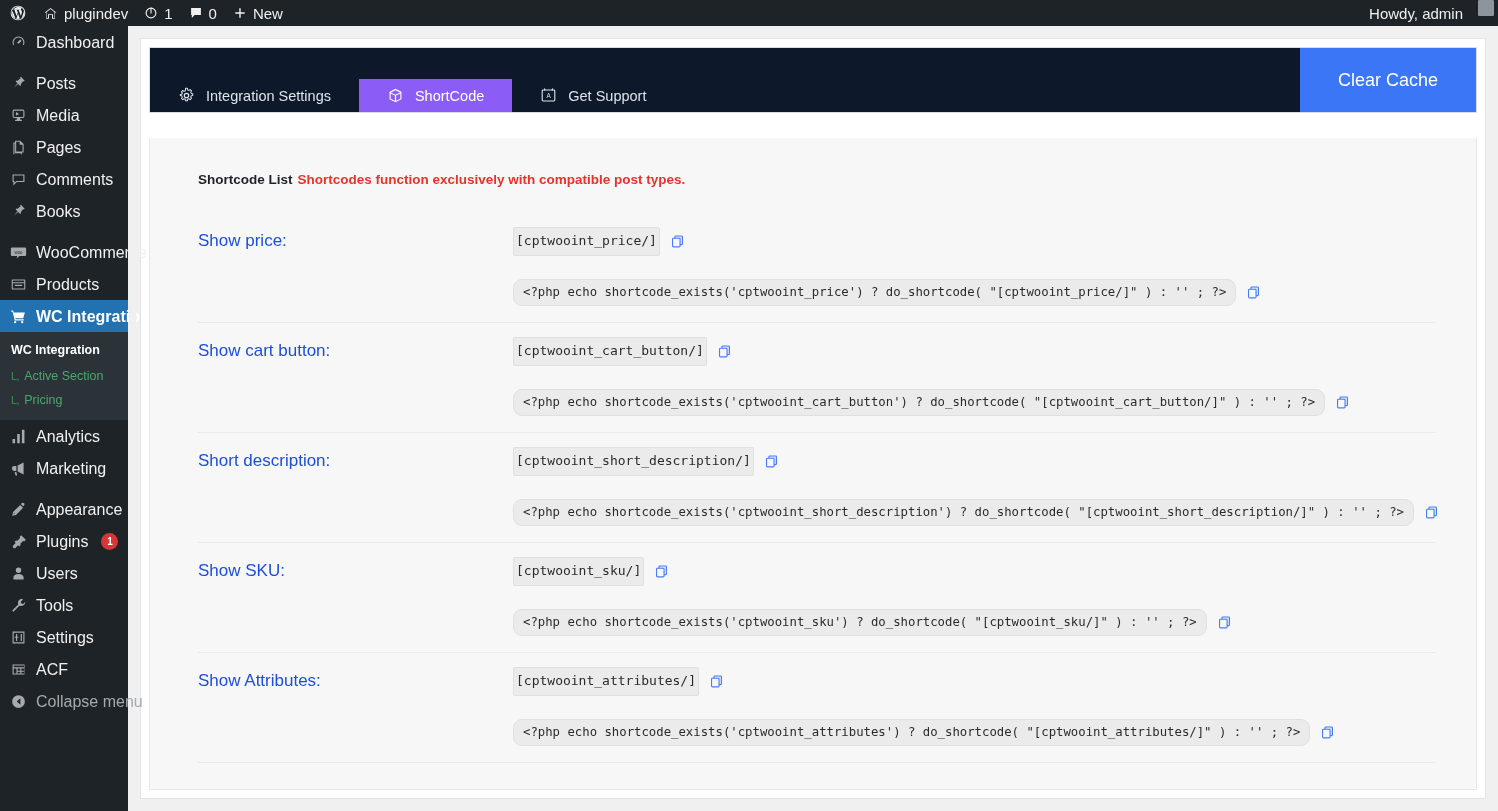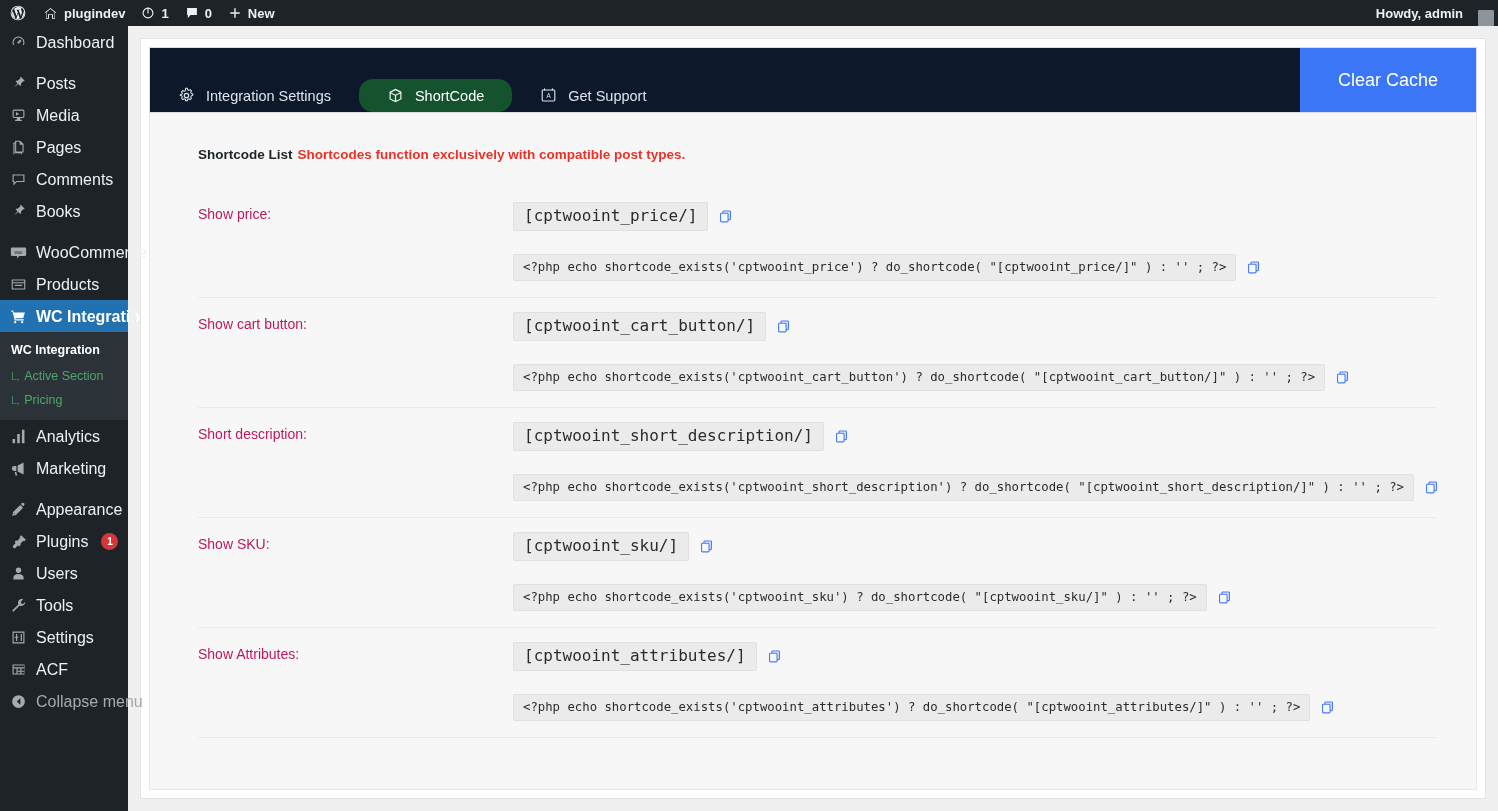--- a/index.html
+++ b/index.html
@@ -7,31 +7,31 @@
     width: 1498px; height: 811px;
     font-family: "Liberation Sans", sans-serif;
     background: #f0f0f1; overflow: hidden;
   }
   body { display: flex; flex-direction: column; }
 
   
   .adminbar {
     height: 26px; background: #1d2327; color: #f0f0f1;
     display: flex; align-items: center; flex: 0 0 26px;
-    font-size: 13px; position: relative; z-index: 40; font-weight: bold;
+    font-size: 15px; position: relative; z-index: 40;
   }
   .ab-group { display: flex; align-items: center; }
   .ab-item {
     display: flex; align-items: center; gap: 6px;
     height: 26px; padding: 0 8px; color: #f0f0f1;
     white-space: nowrap;
   }
   .ab-item.logo { padding: 0 9px 0 10px; }
   .ab-icn { display: inline-flex; align-items: center; justify-content: center; }
-  .ab-right { margin-left: auto; display: flex; align-items: flex-end; padding-right: 4px; }
+  .ab-right { margin-left: auto; display: flex; align-items: flex-start; padding-right: 4px; }
   .ab-avatar {
     width: 16px; height: 16px; background: #8d949b; border-radius: 1px;
     margin-left: 7px; flex: 0 0 16px;
   }
 
   
   .shell { display: flex; flex: 1 1 auto; min-height: 0; }
 
   
   .sidebar {
@@ -92,61 +92,61 @@
     display: flex; align-items: stretch; background: #0d182b;
     height: 66px; flex: 0 0 66px; border: 1px solid #dcdde0;
   }
   .tab {
     display: flex; align-items: center; gap: 11px;
     padding: 0 28px; color: #dfe3ea; font-size: 14.5px;
     white-space: nowrap;
     margin-top: 31px;
   }
   .tab .t-icon { display: inline-flex; align-items: center; justify-content: center; }
-  .tab.active { background: #14532d; color: #fff; border-radius: 14px; }
+  .tab.active { background: #8b5cf6; color: #fff; }
   .tab-spacer { flex: 1 1 auto; }
   .clear-cache {
     display: flex; align-items: center; justify-content: center;
     background: #3b76f6; color: #fff; font-size: 18px;
     padding: 0 38px; white-space: nowrap; font-weight: 400;
   }
 
   
   .body-area {
     flex: 1 1 auto; background: #f7f7f8; min-height: 0;
     border: 1px solid #e6e7e9; border-top: none;
-    padding: 34px 40px 0 48px; overflow: hidden;
+    padding: 34px 40px 0 48px; overflow: hidden; margin-top: 25px;
   }
   .list-title {
     font-size: 13.5px; font-weight: 700; color: #1d2327;
     margin-bottom: 26px; white-space: nowrap;
   }
   .list-title .warn { color: #e8332a; margin-left: 5px; }
 
   .sc-row {
     display: flex; align-items: flex-start;
     padding: 14px 0 16px 0;
     border-bottom: 1px solid #e9eaec;
     min-height: 93px;
   }
   .sc-row:last-child { }
   .sc-label {
     width: 315px; flex: 0 0 315px;
-    font-size: 14px; color: #be185d; padding-top: 4px;
+    font-size: 17px; color: #1d4ed8; padding-top: 4px;
   }
   .sc-fields { flex: 1 1 auto; min-width: 0; }
   .fld-line { display: flex; align-items: center; gap: 10px; }
   .fld-line + .fld-line { margin-top: 23px; }
   .code-box {
     background: #ebebec; border: 1px solid #e0e0e2; border-radius: 2px;
-    font-family: "DejaVu Sans Mono", monospace; font-size: 16px;
-    color: #2b2b2d; padding: 5px 10px 6px; white-space: nowrap;
+    font-family: "DejaVu Sans Mono", monospace; font-size: 13px;
+    color: #2b2b2d; padding: 5px 2px 6px; white-space: nowrap;
     line-height: 16px;
   }
-  .code-box.long { font-size: 12.3px; padding: 4px 9px 5px; }
+  .code-box.long { font-size: 12.3px; padding: 4px 9px 5px; border-radius: 9px; }
   .copy-btn {
     width: 15px; height: 15px; flex: 0 0 15px;
     display: inline-flex; align-items: center; justify-content: center;
   }
 </style>
 </head>
 <body>
 
 <div class="adminbar">
   <div class="ab-group">

